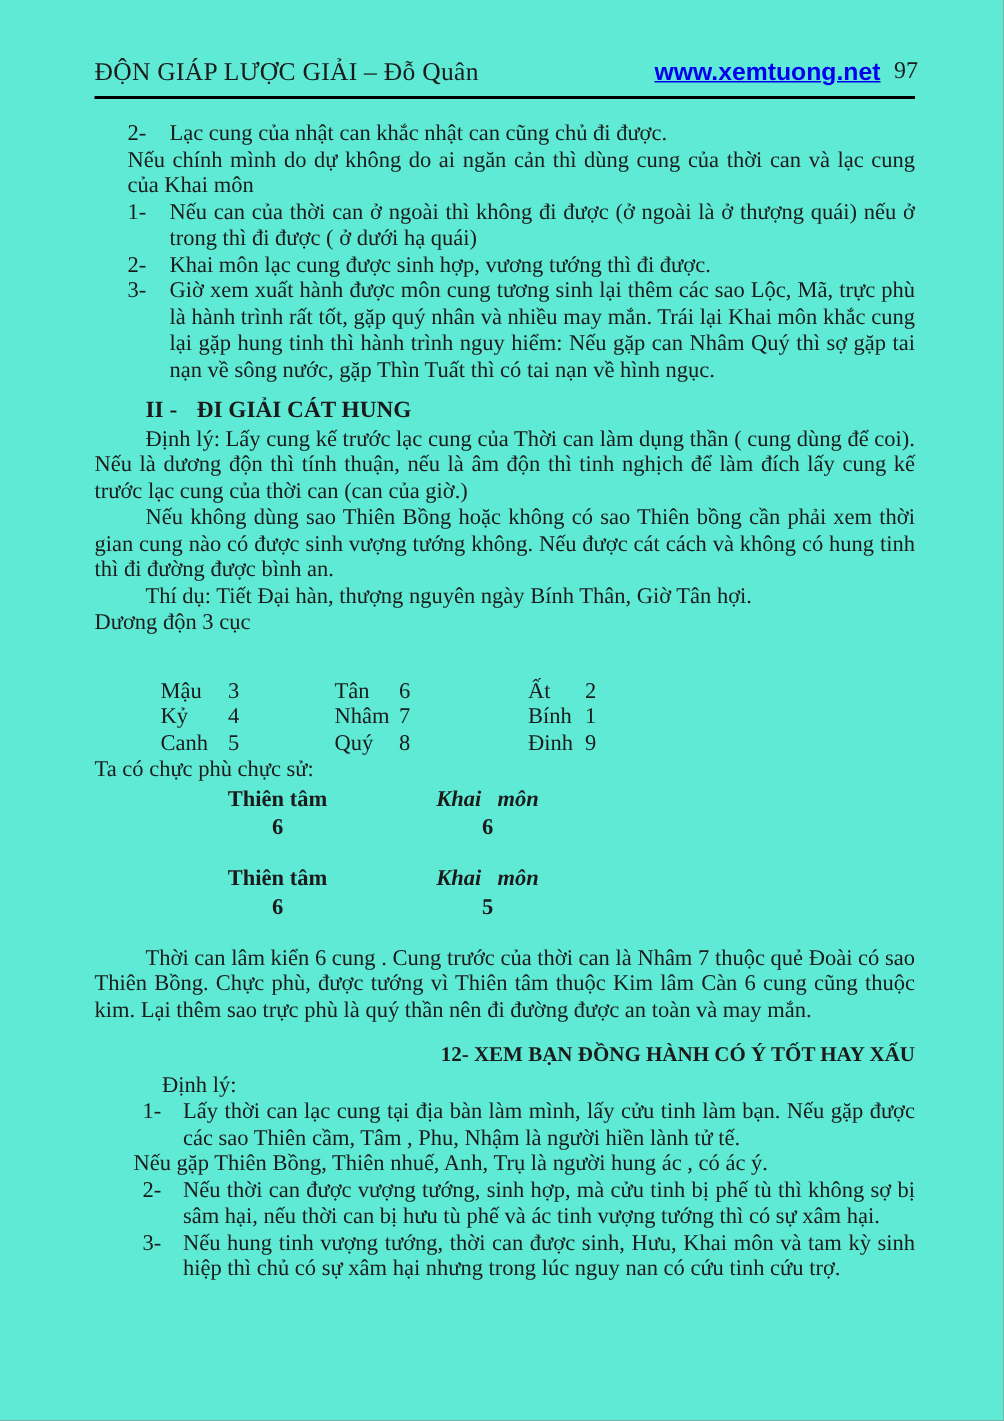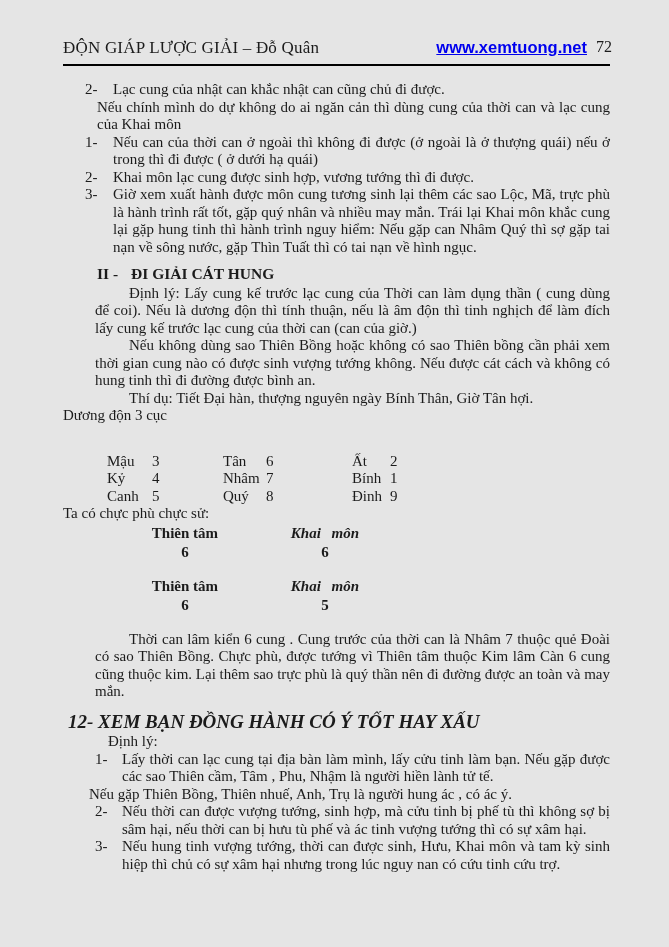--- a/index.html
+++ b/index.html
@@ -2,21 +2,21 @@
 <html><head>
 <meta charset="utf-8">
 <style>
   * { margin: 0; padding: 0; box-sizing: border-box; }
   html, body { background: #888; }
   .page {
     position: relative;
     width: 669px;
     height: 947px;
     margin: 0 auto;
-    background: #e5e5e5;
+    background: #5eead4;
     font-family: "Liberation Serif", serif;
     color: #1b1b1b;
     overflow: hidden;
   }
   .header {
     position: absolute;
     top: 38px; left: 63px; right: 57px;
     display: flex;
     justify-content: space-between;
     align-items: baseline;
@@ -41,41 +41,40 @@
     position: absolute;
     top: 81px; left: 63px; right: 59px;
     font-size: 15px;
     line-height: 17.5px;
     text-align: justify;
   }
   .hang { padding-left: 50px; text-indent: -28px; }
   .hang .marker { display: inline-block; width: 28px; text-indent: 0; }
   .hang2 { padding-left: 59px; text-indent: -27px; }
   .hang2 .marker { display: inline-block; width: 27px; text-indent: 0; }
-  .ml22 { margin-left: 34px; }
+  .ml22 { margin-left: 22px; }
   .ml26 { margin-left: 26px; }
   .ml45 { margin-left: 45px; }
-  .p-ind { text-indent: 34px; margin-left: 32px; }
+  .p-ind { text-indent: 34px; }
   .h-sec {
     font-weight: bold;
     font-size: 15.5px;
     margin-left: 34px;
     margin-top: 9px;
     margin-bottom: 2px;
     text-align: left;
   }
   .h-sec .numeral { margin-right: 13px; }
   .h-12 {
     font-weight: bold;
-    font-size: 19px;
+    font-size: 14px;
     margin-left: 5px;
     margin-top: 12px;
     margin-bottom: 3px;
-    text-align: left;
-    font-style: italic;
+    text-align: right;
   }
   .cuc-grid {
     display: grid;
     grid-template-columns: 45px 71px 43px 86px 38px 30px;
     margin-left: 44px;
     text-align: left;
     margin-top: 28px;
   }
   .tp-row { display: flex; margin-top: 2px; }
   .tp-row.second { margin-top: 17px; margin-bottom: 16px; }
@@ -88,21 +87,21 @@
 </style>
 </head>
 <body>
 
 <div class="page">
 
   <div class="header">
     <span class="header-title">ĐỘN GIÁP LƯỢC GIẢI – Đỗ Quân</span>
     <span class="header-right">
       <span class="site-link">www.xemtuong.net</span>
-      <span class="page-num">72</span>
+      <span class="page-num">97</span>
     </span>
   </div>
   <div class="rule"></div>
 
   <div class="content">
 
     <div class="hang"><span class="marker">2-</span><span>Lạc cung của nhật can khắc nhật can cũng chủ đi được.</span></div>
 
     <div class="ml22">Nếu chính mình do dự không do ai ngăn cản thì dùng cung của thời can và lạc cung của Khai môn</div>
 

